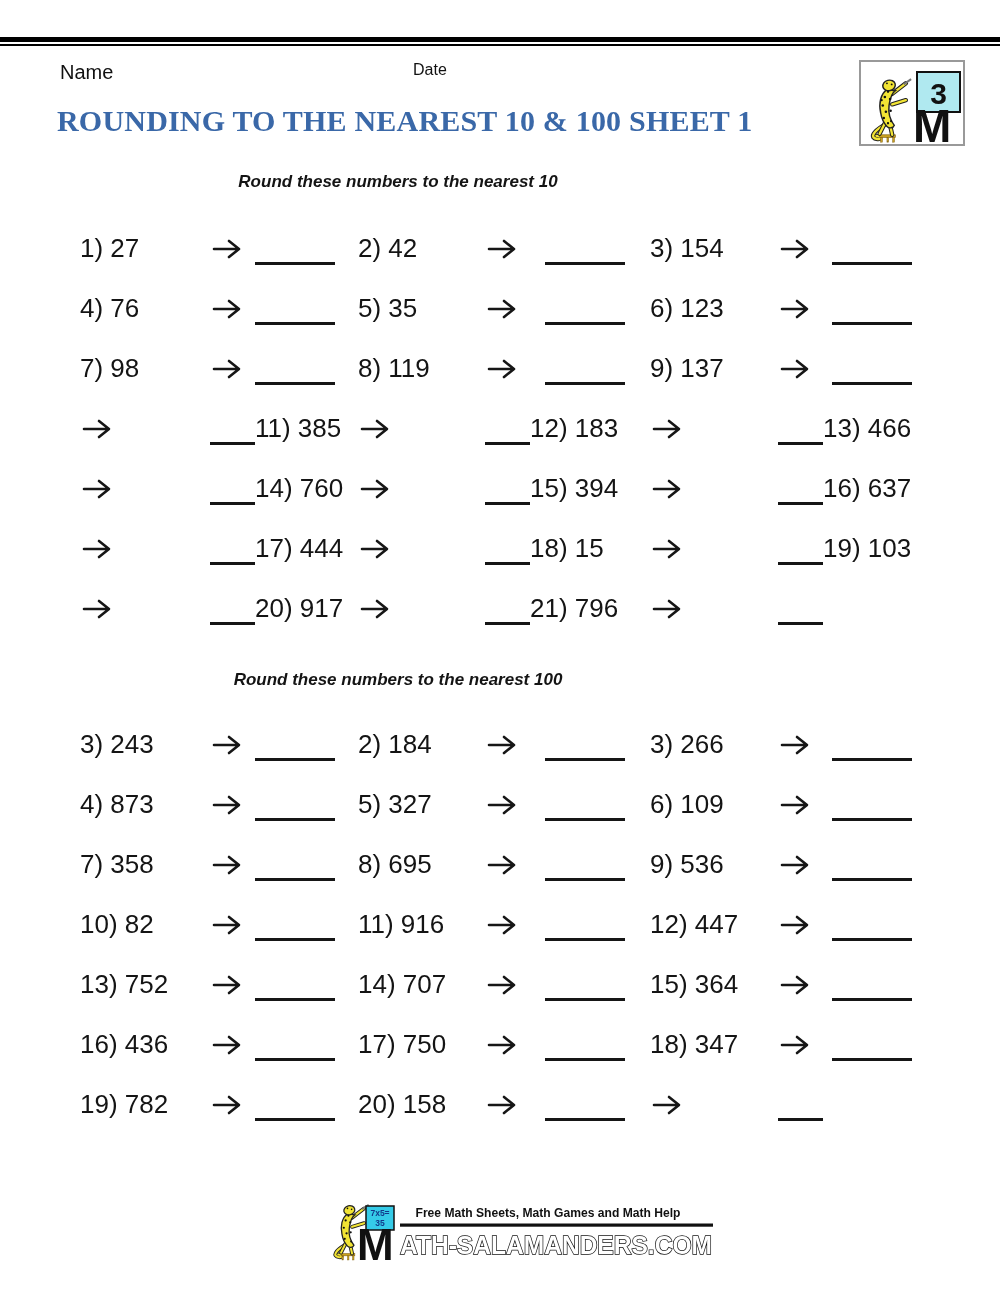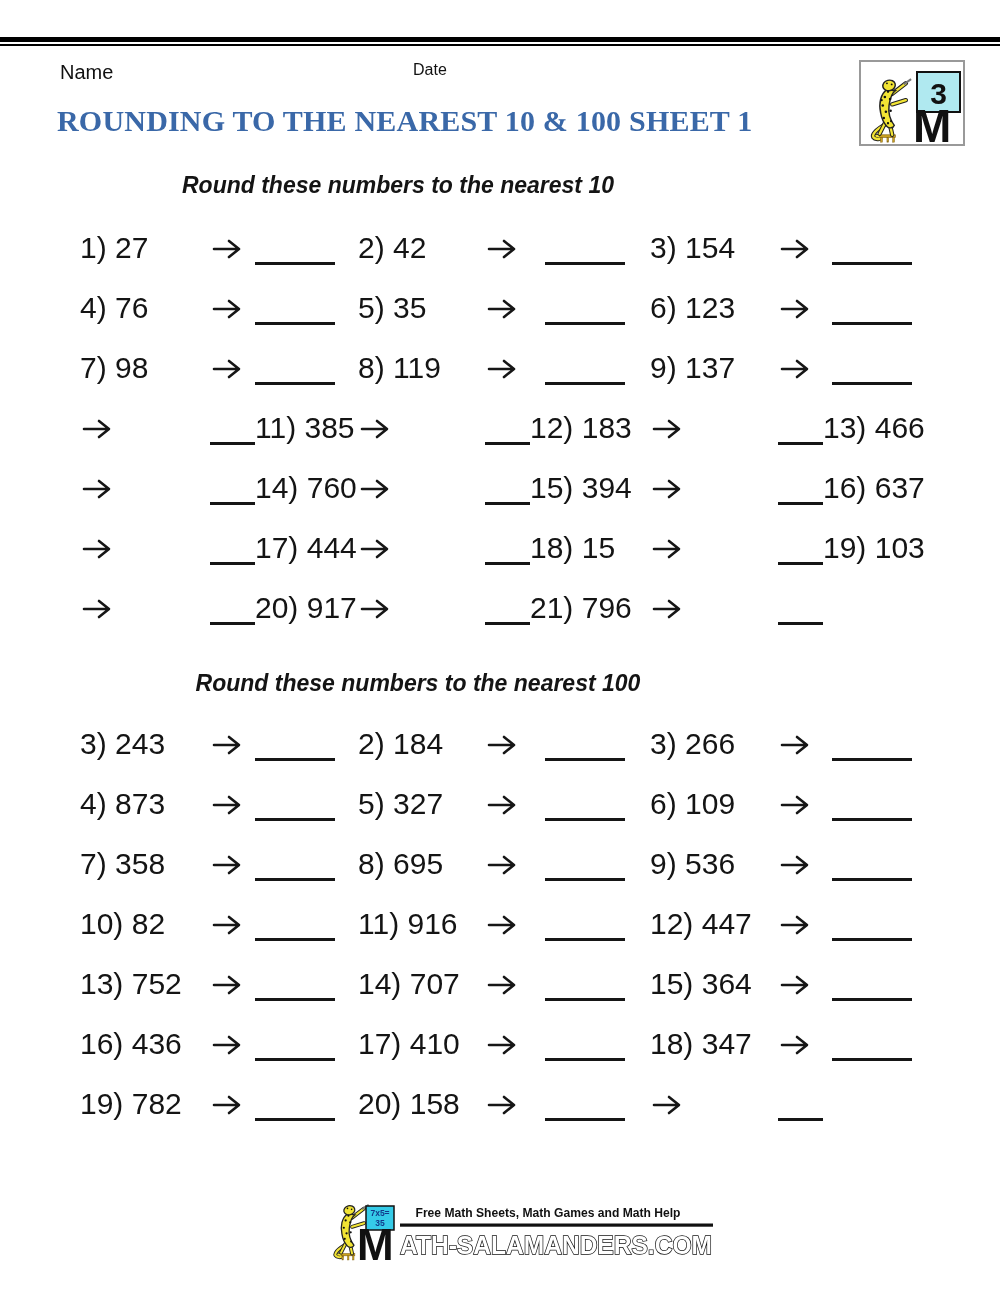--- a/index.html
+++ b/index.html
@@ -18,35 +18,35 @@
     position:absolute; left:859px; top:60px; width:102px; height:82px;
     border:2px solid #999; background:#fff;
   }
   .page-title {
     position:absolute; left:57px; top:104px;
     font-family:"Liberation Serif", serif; font-weight:600;
     font-size:30px; letter-spacing:0.2px; color:#3a68a8; white-space:nowrap;text-align:center;
   }
   .sec-head {
     position:absolute; left:0; width:796px; text-align:center;
-    font-style:italic; font-weight:600; font-size:23px; color:#141414;
+    font-style:italic; font-weight:600; font-size:17px; color:#141414;
   }
   .sec-head.s1 { top:172px; }
-  .sec-head.s2 { top:670px;margin-left:20px; }
+  .sec-head.s2 { top:670px; }
   .pgrid {
     position:absolute; left:80px; width:833px;
     display:grid;
     grid-template-columns:130px 45px 103px 127px 45px 120px 128px 45px 90px;
     grid-auto-rows:60px;
   }
   .pgrid.g1 { top:218px; }
   .pgrid.g2 { top:714px; }
   .p-num {
     display:flex; align-items:center;
-    font-size:30px; color:#141414; white-space:nowrap;
+    font-size:26px; color:#141414; white-space:nowrap;
   }
   .p-arrow { display:flex; align-items:center; justify-content:flex-start; padding-left:2px; }
   .p-arrow svg { transform:translateY(1px); }
   .p-blank { display:flex; align-items:center; }
   .blankline {
     display:inline-block; width:80px; height:0;
     border-bottom:3px solid #161616; transform:translateY(15px);
   }
   .pgrid > .p-blank:nth-child(9n+6) .blankline { margin-left:15px; }
   .pgrid > .p-blank:nth-child(9n) .blankline { margin-left:9px; }
@@ -440,21 +440,21 @@
       </div>
       <div class="p-num">16) 436</div>
       <div class="p-arrow">
         <svg width="32" height="24" viewBox="0 0 32 24">
           <path d="M2 12 H26 M17 4 L27 12 L17 20" fill="none" stroke="#161616" stroke-width="2.6" stroke-linecap="round" stroke-linejoin="round"></path>
         </svg>
       </div>
       <div class="p-blank">
         <span class="blankline"></span>
       </div>
-      <div class="p-num">17) 410</div>
+      <div class="p-num">17) 750</div>
       <div class="p-arrow">
         <svg width="32" height="24" viewBox="0 0 32 24">
           <path d="M2 12 H26 M17 4 L27 12 L17 20" fill="none" stroke="#161616" stroke-width="2.6" stroke-linecap="round" stroke-linejoin="round"></path>
         </svg>
       </div>
       <div class="p-blank">
         <span class="blankline"></span>
       </div>
       <div class="p-num">18) 347</div>
       <div class="p-arrow">

